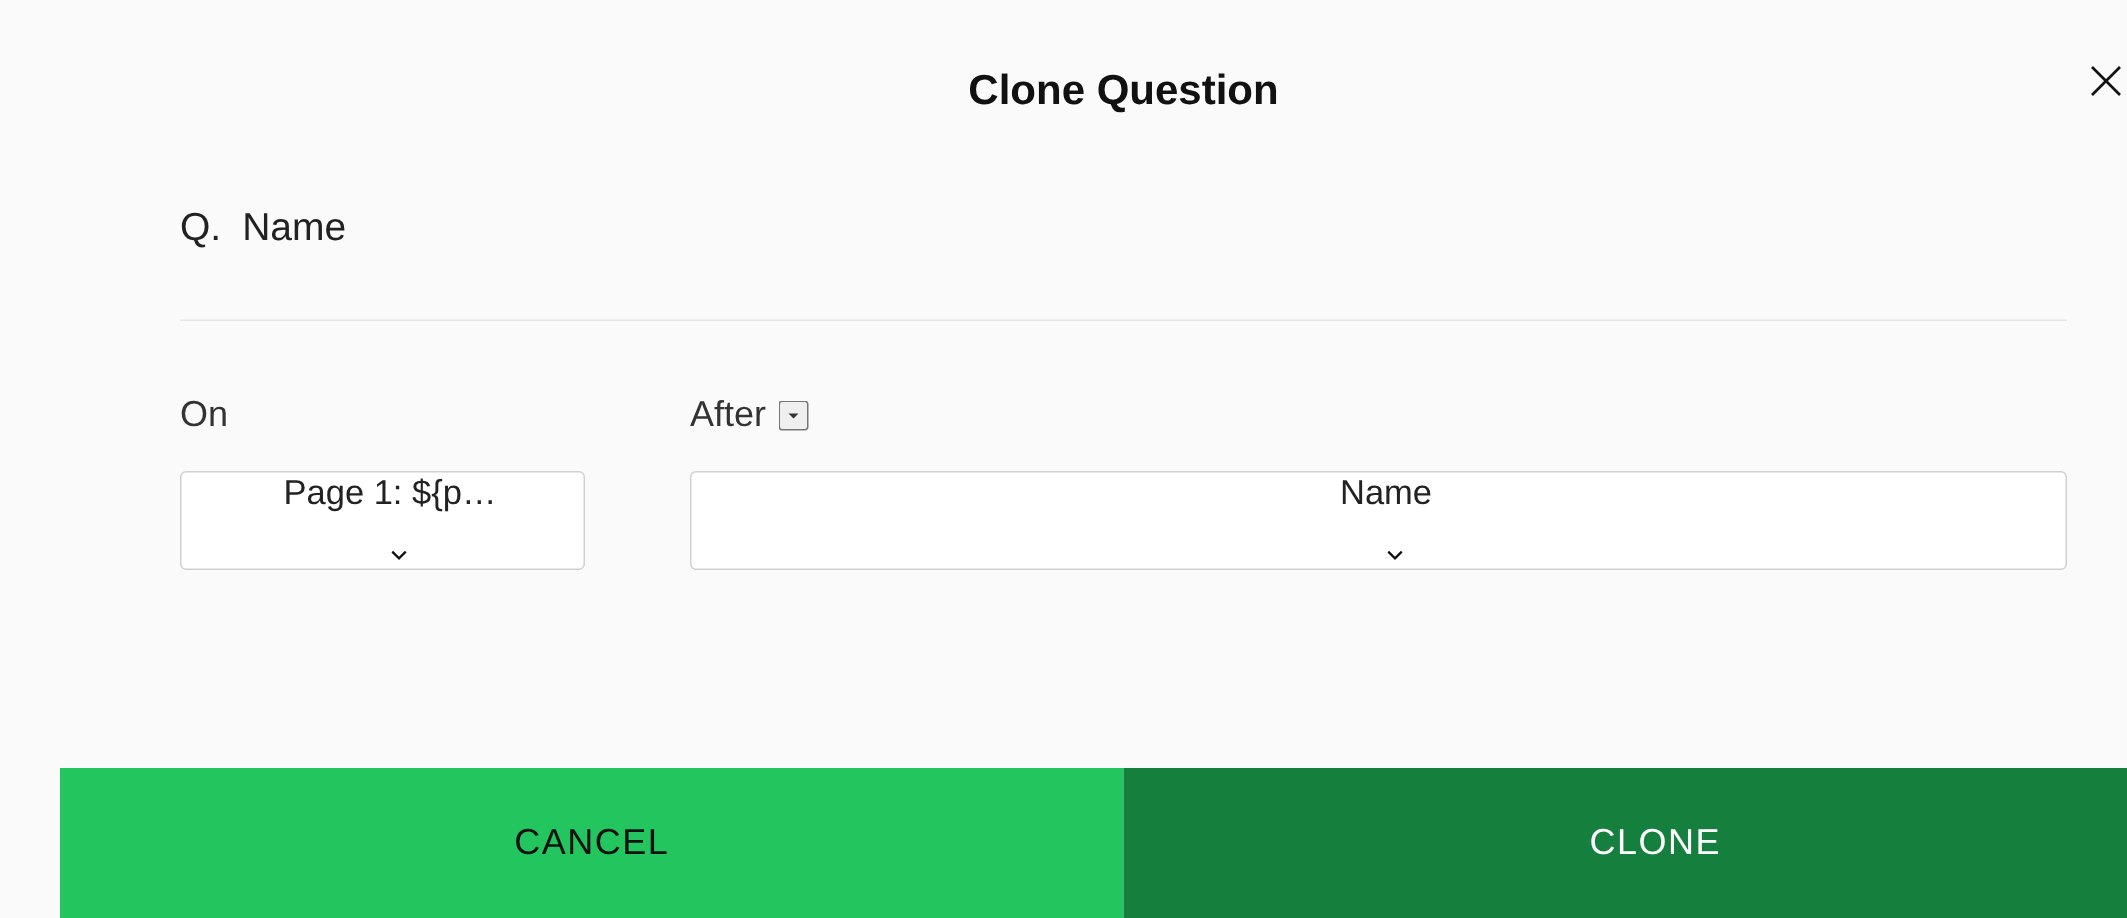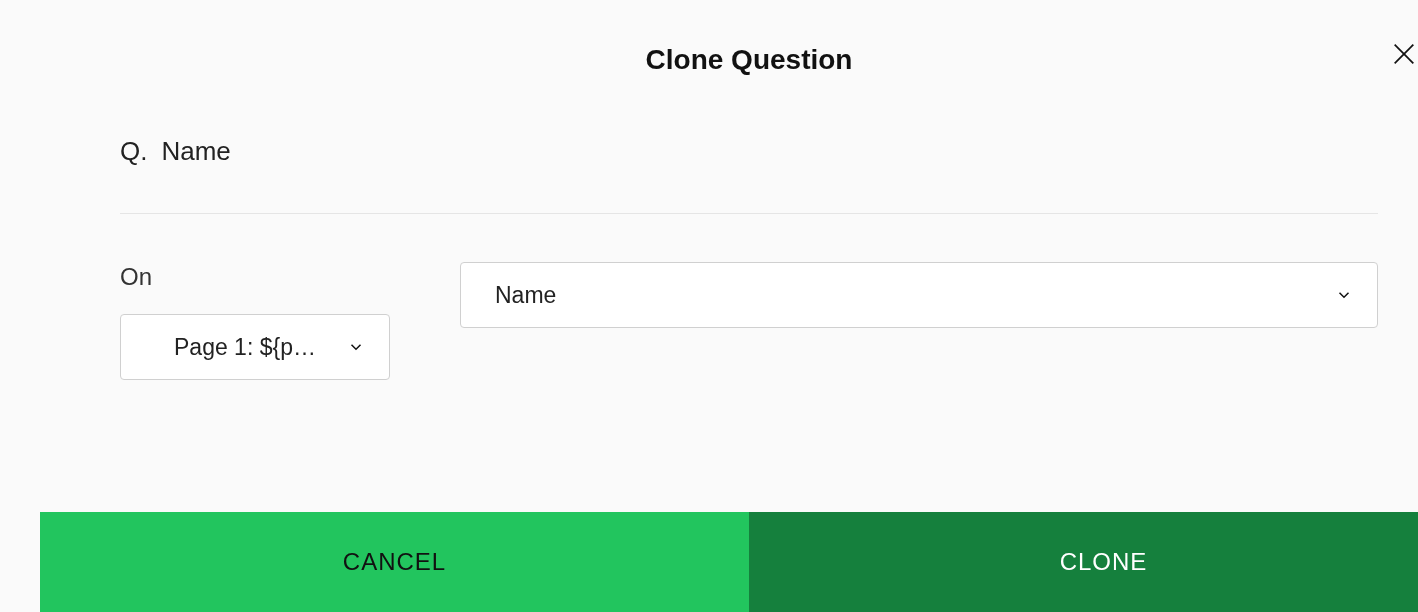--- a/index.html
+++ b/index.html
@@ -115,20 +115,21 @@
       border-radius: 4px;
       height: 66px;
       display: flex;
       align-items: center;
       justify-content: space-between;
       padding: 0 24px 0 34px;
       cursor: pointer;
       font-size: 23px;
       color: #222;
       width: 100%;
+      flex-direction: column;
     }
     .select-box .value {
       white-space: nowrap;
       overflow: hidden;
       text-overflow: ellipsis;
       flex: 1;
       text-align: left;
     }
     .select-box.on-select .value {
       text-align: center;
@@ -201,20 +202,28 @@
           <span class="value">Page 1: ${p…</span>
           <span class="chev">
             <svg viewBox="0 0 24 24">
                 <polyline points="6 9 12 15 18 9"></polyline>
               </svg>
           </span>
         </button>
       </div>
 
       <div class="control-group after">
+        <div class="control-label-row">
+          <span class="control-label">After</span>
+          <button class="label-caret">
+            <svg viewBox="0 0 24 24">
+                <path d="M7 10l5 5 5-5z"></path>
+              </svg>
+          </button>
+        </div>
         <button class="select-box">
           <span class="value">Name</span>
           <span class="chev">
             <svg viewBox="0 0 24 24">
                 <polyline points="6 9 12 15 18 9"></polyline>
               </svg>
           </span>
         </button>
       </div>
 

